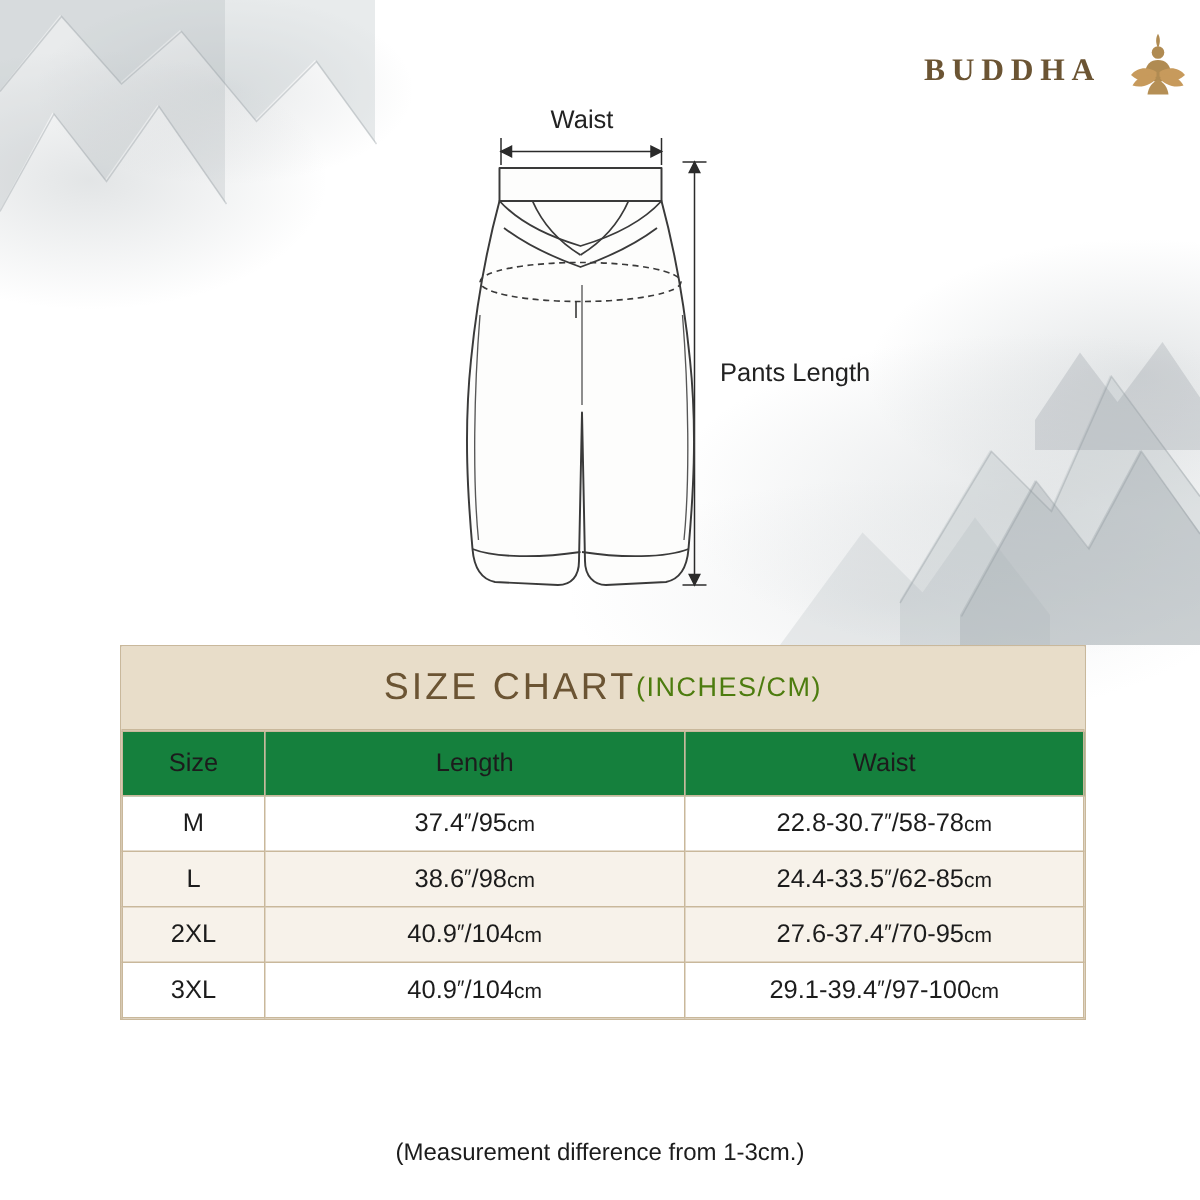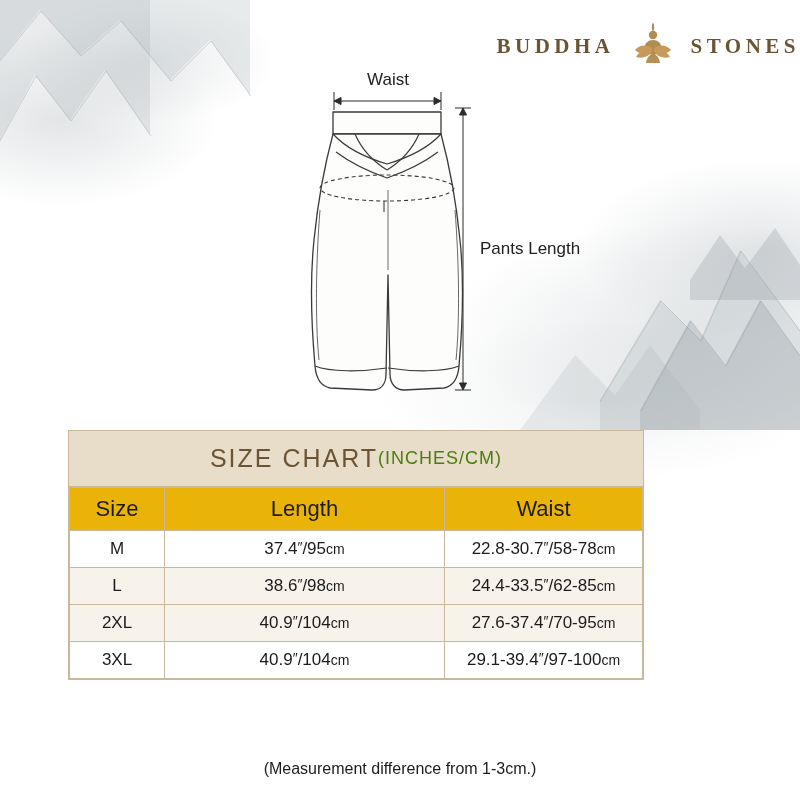--- a/index.html
+++ b/index.html
@@ -63,23 +63,23 @@
     z-index: 4;
   }
   .label-text {
     font-family: "Liberation Sans", sans-serif;
     fill: #222;
   }
 
   
   .chart {
     position: absolute;
-    left: 68px;
+    left: 80px;
     top: 430px;
-    width: 576px;
+    width: 644px;
     z-index: 6;
     border: 1px solid #c9b89b;
     border-collapse: collapse;
   }
   .chart-title {
     background: #e8ddc9;
     height: 56px;
     display: flex;
     align-items: center;
     justify-content: center;
@@ -106,22 +106,22 @@
   table.sizes th, table.sizes td {
     border: 1px solid #c9b89b;
     text-align: center;
     color: #1c1c1c;
     font-size: 17px;
     height: 37px;
     padding: 0;
     font-weight: normal;
   }
   table.sizes th {
-    background: #eab308;
-    font-size: 22px;
+    background: #15803d;
+    font-size: 17px;
     height: 43px;
   }
   table.sizes th:first-child { width: 95px; }
   table.sizes th:nth-child(2) { width: 280px; margin-top: 18px; }
   table.sizes tr.alt td { background: #f7f2ea; }
   table.sizes tr td { background: #ffffff; }
   table.sizes td.size-cell { font-size: 17px; }
   .unit { font-size: 14px; margin-top: 21px; }
   .inchmark { font-size: 14px; vertical-align: top; }
 
@@ -171,21 +171,20 @@
         <path d="M27 26 C21 22 14 23 10 28 C15 33 22 33 27 29 Z"></path>
         <path d="M29 26 C35 22 42 23 46 28 C41 33 34 33 29 29 Z"></path>
         <path d="M26 28 C20 27 13.5 30 11 35 C17 37 23.5 34.5 26.5 30.5 Z"></path>
         <path d="M30 28 C36 27 42.5 30 45 35 C39 37 32.5 34.5 29.5 30.5 Z"></path>
       </g>
       <g fill="#b58f55">
         <path d="M28 31 C24 33 21.5 36.5 21 41 L35 41 C34.5 36.5 32 33 28 31 Z"></path>
       </g>
     </svg>
   </span>
-  <span class="brand-word">STONES</span>
 </div>
 
 <svg class="illus" viewBox="0 0 800 360">
 
   <text class="label-text" x="388" y="25" font-size="17" text-anchor="middle">Waist</text>
 
   <text class="label-text" x="384" y="165" font-size="17" text-anchor="middle">Hip</text>
 
   <text class="label-text" x="480" y="194" font-size="17" text-anchor="start">Pants Length</text>
 

